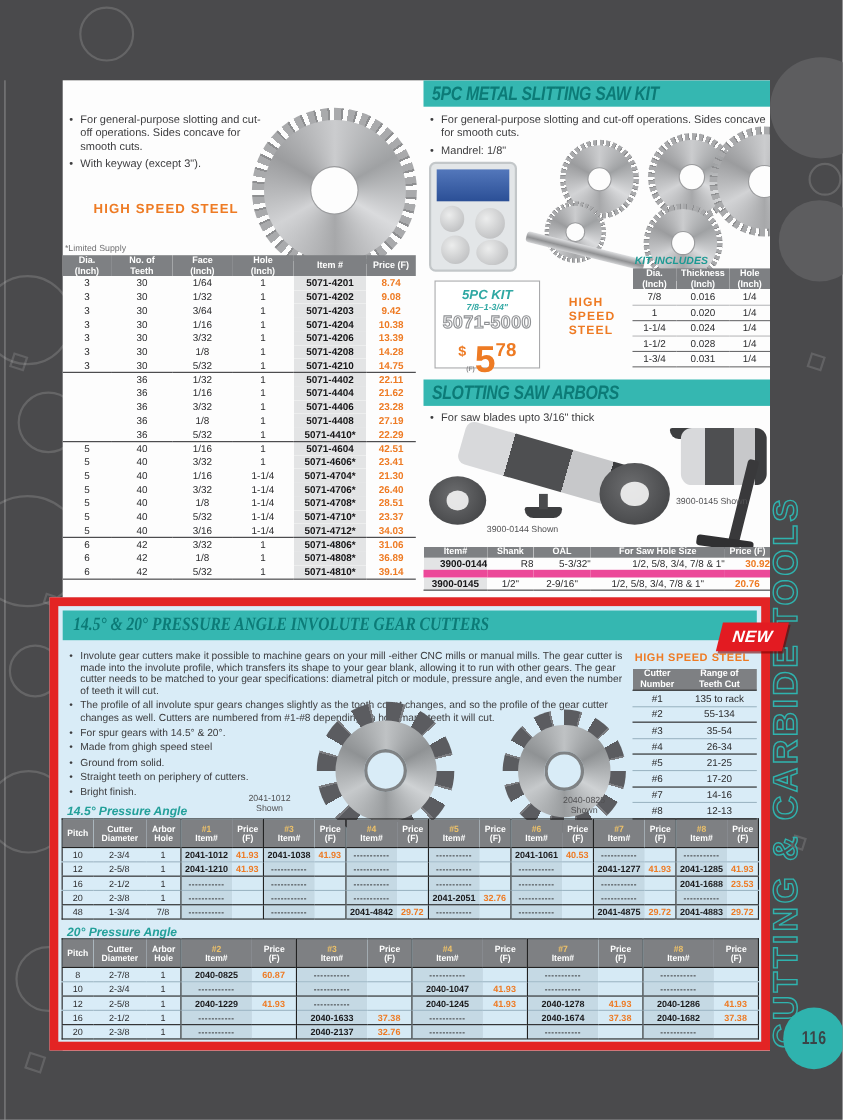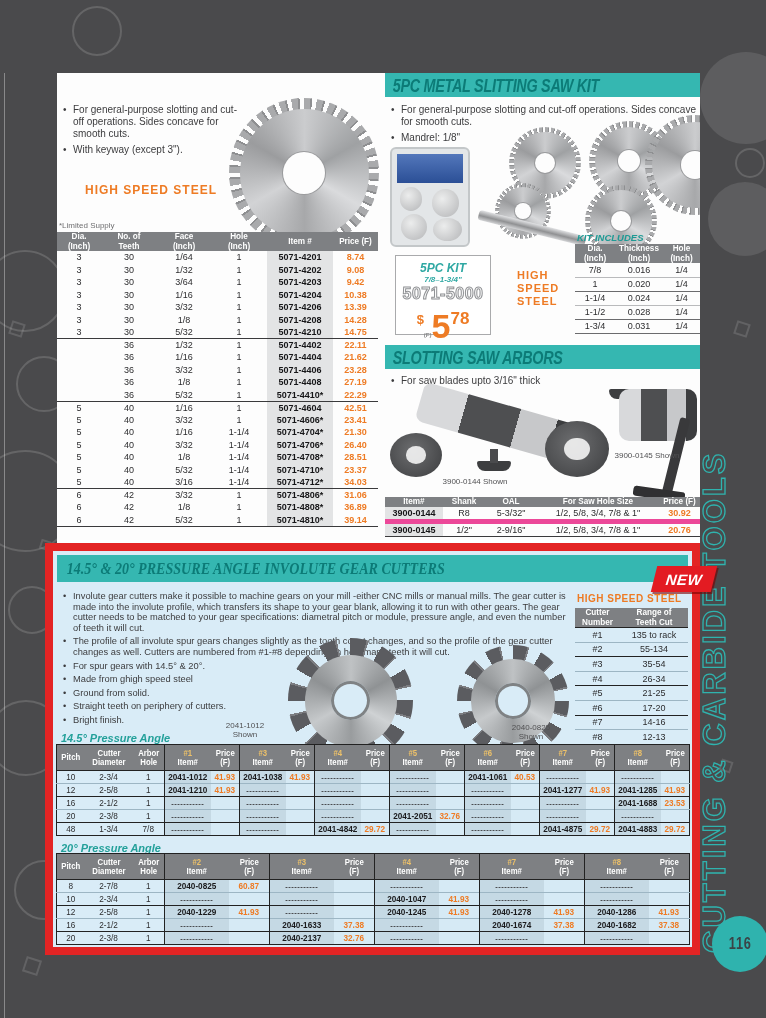--- a/index.html
+++ b/index.html
@@ -35,22 +35,22 @@
   td.item{font-weight:800;color:#161618;}
   td.shade{background:#e3e4e5;}
   td.price{font-weight:800;color:var(--orange);}
   .saws-table tr.grp td{border-top:1px solid #3a3a3c;}
   .saws-table tbody tr:first-child td{border-top:none;}
   .saws-table{border-bottom:1px solid #3a3a3c;}
   .kit-table td{border-top:1px solid #b9babc;height:14px;}
   .kit-table tbody tr:first-child td{border-top:none;}
   .kit-table tr.grp td{border-top:1px solid #6b6b6d;}
   .kit-table{border-bottom:1px solid #6b6b6d;}
-  .arb-table td{border-top:5px solid #ec4899;height:15px;font-size:9px;}
-  .arb-table tbody tr:first-child td{border-top:none;}
+  .arb-table td{border-top:7px solid #ec4899;height:15px;font-size:9px;}
+  .arb-table tbody tr:first-child td{border-top:none;text-align:right;}
   .arb-table{border-bottom:1px solid #3a3a3c;}
   .rng-table td{border-top:1px solid #9db6c4;height:14.6px;font-size:9px;}
   .rng-table tbody tr:first-child td{border-top:1px solid #222;}
   .rng-table tr.grp td{border-top:1px solid #222;}
   .rng-table{border-bottom:1px solid #222;}
   
   .gear-table{border:1px solid #222;}
   .gear-table thead th{font-size:8.2px;line-height:9px;height:26px;}
   .gear-table th.gold div.l1{color:#ecc069;}
   .gear-table td{height:13px;border-top:1px solid #9db6c4;font-size:8.2px;}

